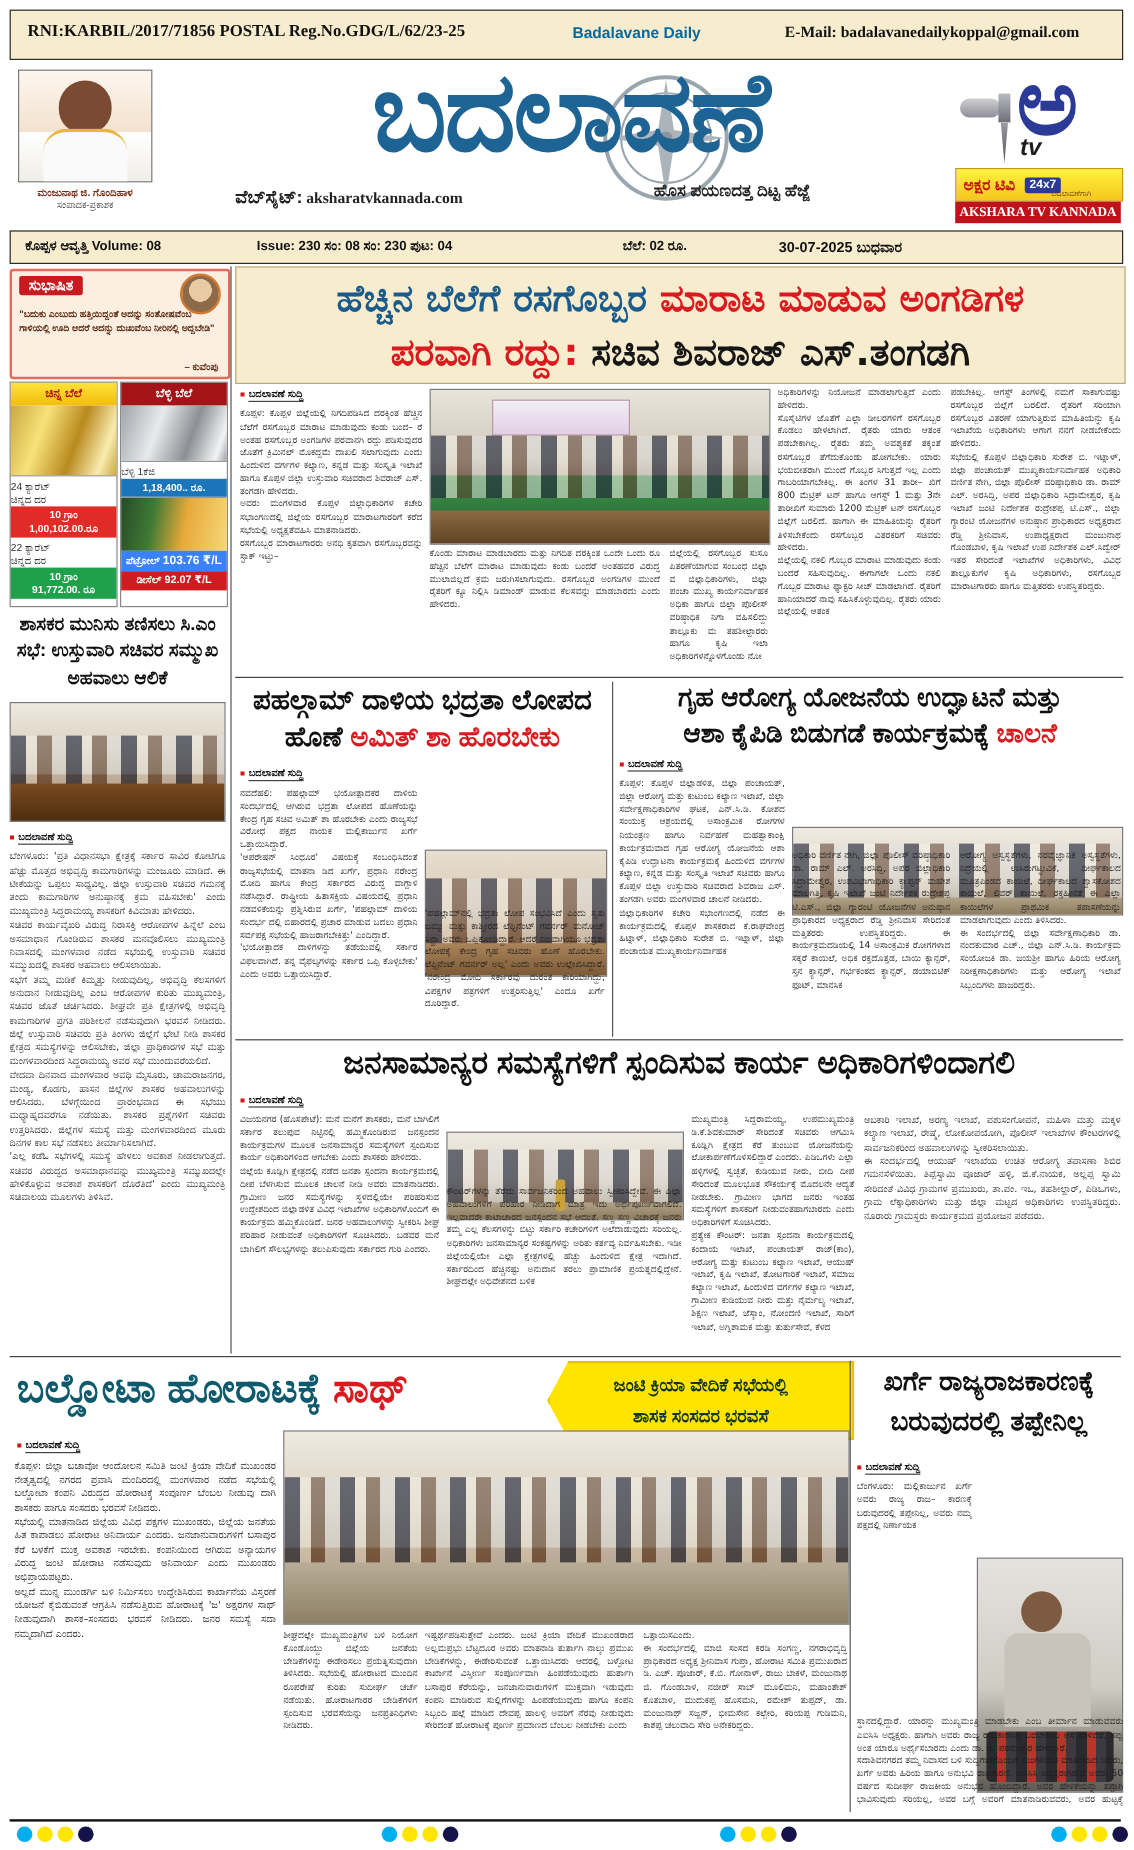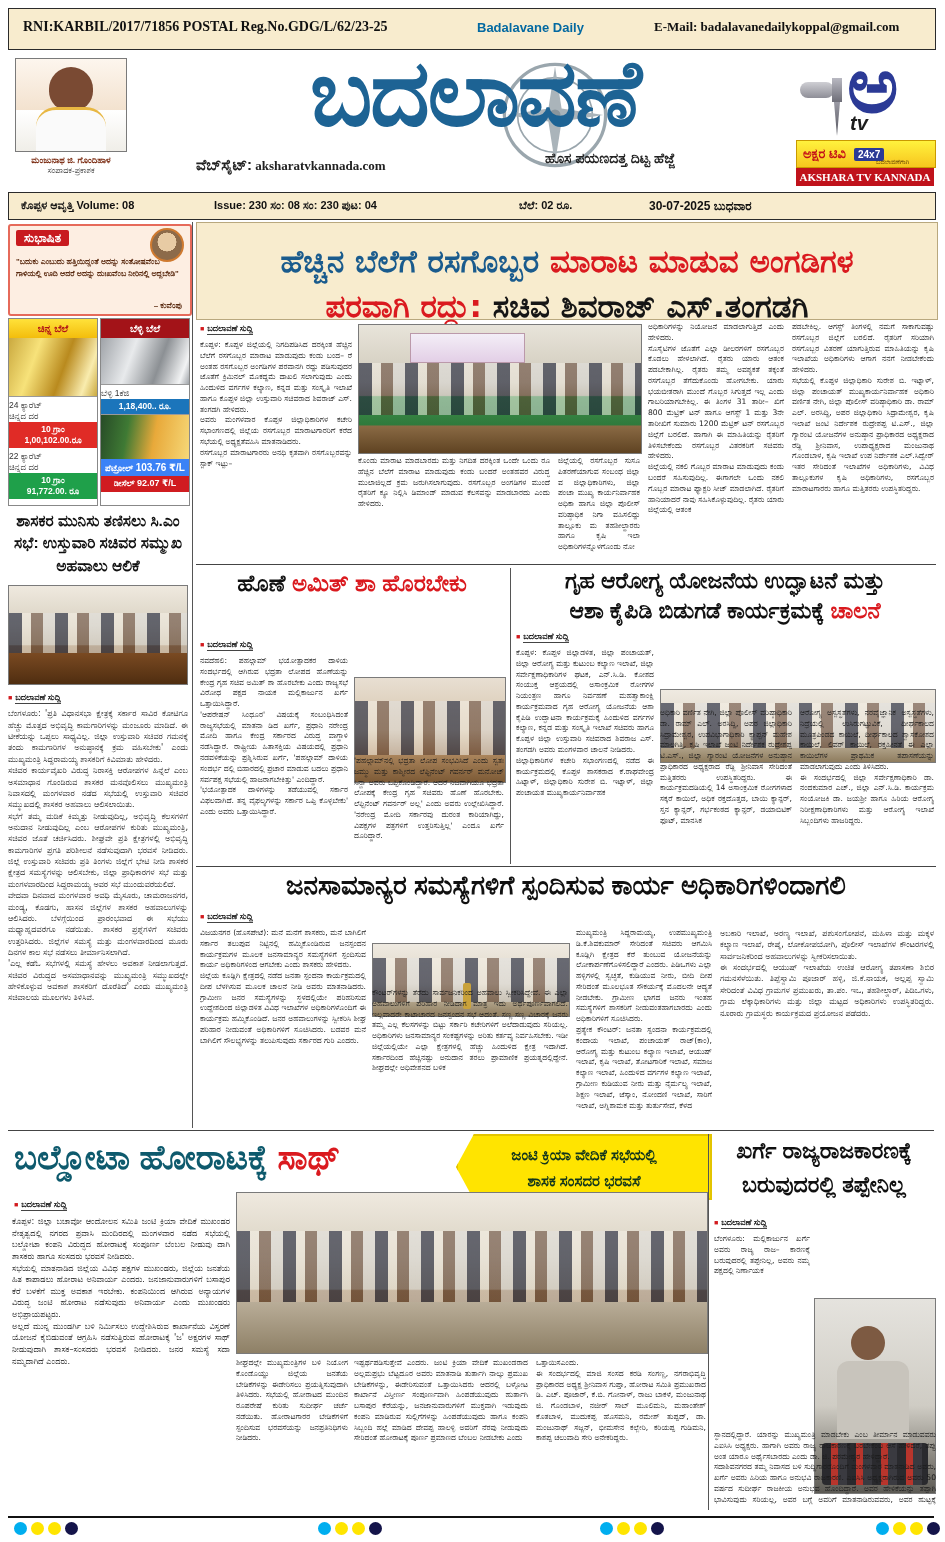--- a/index.html
+++ b/index.html
@@ -140,21 +140,21 @@
 ಸಚಿವರ ಕಾರ್ಯವೈಖರಿ ವಿರುದ್ಧ ನಿರಾಸಕ್ತಿ ಆರೋಪಗಳ ಹಿನ್ನೆಲೆ ಎಂಬ ಅಸಮಾಧಾನ ಗೊಂಡಿರುವ ಶಾಸಕರ ಮನವೊಲಿಸಲು ಮುಖ್ಯಮಂತ್ರಿ ನಿವಾಸದಲ್ಲಿ ಮಂಗಳವಾರ ನಡೆದ ಸಭೆಯಲ್ಲಿ ಉಸ್ತುವಾರಿ ಸಚಿವರ ಸಮ್ಮುಖದಲ್ಲಿ ಶಾಸಕರ ಅಹವಾಲು ಆಲಿಸಲಾಯಿತು.
 ಸಭೆಗೆ ತಮ್ಮ ಮಡಿಕೆ ಕಿಮ್ಮತ್ತು ನೀಡುವುದಿಲ್ಲ, ಅಭಿವೃದ್ಧಿ ಕೆಲಸಗಳಿಗೆ ಅನುದಾನ ನೀಡುವುದಿಲ್ಲ ಎಂಬ ಆರೋಪಗಳ ಕುರಿತು ಮುಖ್ಯಮಂತ್ರಿ, ಸಚಿವರ ಜೊತೆ ಚರ್ಚಿಸಿದರು. ಶೀಘ್ರವೇ ಪ್ರತಿ ಕ್ಷೇತ್ರಗಳಲ್ಲಿ ಅಭಿವೃದ್ಧಿ ಕಾಮಗಾರಿಗಳ ಪ್ರಗತಿ ಪರಿಶೀಲನೆ ನಡೆಸುವುದಾಗಿ ಭರವಸೆ ನೀಡಿದರು. ಜಿಲ್ಲೆ ಉಸ್ತುವಾರಿ ಸಚಿವರು ಪ್ರತಿ ತಿಂಗಳು ಜಿಲ್ಲೆಗೆ ಭೇಟಿ ನೀಡಿ ಶಾಸಕರ ಕ್ಷೇತ್ರದ ಸಮಸ್ಯೆಗಳನ್ನು ಆಲಿಸಬೇಕು, ಜಿಲ್ಲಾ ಪ್ರಾಧಿಕಾರಗಳ ಸಭೆ ಮತ್ತು ಮಂಗಳವಾರದಿಂದ ಸಿದ್ದರಾಮಯ್ಯ ಅವರ ಸಭೆ ಮುಂದುವರೆಯಲಿದೆ.
 ವೇದವಾ ದಿನವಾದ ಮಂಗಳವಾರ ಅವಧಿ ಮೈಸೂರು, ಚಾಮರಾಜನಗರ, ಮಂಡ್ಯ, ಕೊಡಗು, ಹಾಸನ ಜಿಲ್ಲೆಗಳ ಶಾಸಕರ ಅಹವಾಲುಗಳನ್ನು ಆಲಿಸಿದರು. ಬೆಳಗ್ಗೆಯಿಂದ ಪ್ರಾರಂಭವಾದ ಈ ಸಭೆಯು ಮಧ್ಯಾಹ್ನದವರೆಗೂ ನಡೆಯಿತು. ಶಾಸಕರ ಪ್ರಶ್ನೆಗಳಿಗೆ ಸಚಿವರು ಉತ್ತರಿಸಿದರು. ಜಿಲ್ಲೆಗಳ ಸಮಸ್ಯೆ ಮತ್ತು ಮಂಗಳವಾರದಿಂದ ಮೂರು ದಿನಗಳ ಕಾಲ ಸಭೆ ನಡೆಸಲು ತೀರ್ಮಾನಿಸಲಾಗಿದೆ.
 'ಎಲ್ಲ ಕಡೆಓ ಸಭೆಗಳಲ್ಲಿ ಸಮಸ್ಯೆ ಹೇಳಲು ಅವಕಾಶ ನೀಡಲಾಗುತ್ತದೆ. ಸಚಿವರ ವಿರುದ್ಧದ ಅಸಮಾಧಾನವನ್ನು ಮುಖ್ಯಮಂತ್ರಿ ಸಮ್ಮುಖದಲ್ಲೇ ಹೇಳಿಕೊಳ್ಳುವ ಅವಕಾಶ ಶಾಸಕರಿಗೆ ದೊರೆತಿದೆ' ಎಂದು ಮುಖ್ಯಮಂತ್ರಿ ಸಚಿವಾಲಯ ಮೂಲಗಳು ತಿಳಿಸಿವೆ.</div>
     </div>
   </div>
 
   <div class="abs vline" style="left:192px;top:222px;height:906px;"></div>
 
   <div class="abs cream" style="left:196px;top:222px;width:740px;height:96px;border:1px solid #b9a87e;">
-    <div style="text-align:center;font-weight:bold;font-size:31px;line-height:1.45;padding-top:16px;font-family:'DejaVu Sans',sans-serif;">
+    <div style="text-align:center;font-weight:bold;font-size:31px;line-height:1.45;padding-top:4px;font-family:'DejaVu Sans',sans-serif;">
       <div>
         <span class="blue">ಹೆಚ್ಚಿನ ಬೆಲೆಗೆ ರಸಗೊಬ್ಬರ</span>
         <span class="red">ಮಾರಾಟ ಮಾಡುವ ಅಂಗಡಿಗಳ</span>
       </div>
       <div>
         <span class="red">ಪರವಾಗಿ ರದ್ದು:</span>
         <span style="color:#161616;">ಸಚಿವ ಶಿವರಾಜ್ ಎಸ್.ತಂಗಡಗಿ</span>
       </div>
     </div>
   </div>
@@ -174,20 +174,21 @@
 ಸೊಸೈಟಿಗಳ ಜೊತೆಗೆ ಎಲ್ಲಾ ಡೀಲರಗಳಿಗೆ ರಸಗೊಬ್ಬರ ಕೊಡಲು ಹೇಳಲಾಗಿದೆ. ರೈತರು ಯಾರು ಆತಂಕ ಪಡಬೇಕಾಗಿಲ್ಲ. ರೈತರು ತಮ್ಮ ಅವಶ್ಯಕತೆ ತಕ್ಕಂತೆ ರಸಗೊಬ್ಬರ ತೆಗೆದುಕೊಂಡು ಹೋಗಬೇಕು. ಯಾರು ಭಯಬೀತರಾಗಿ ಮುಂದೆ ಗೊಬ್ಬರ ಸಿಗುತ್ತದೆ ಇಲ್ಲ ಎಂದು ಗಾಬರಿಯಾಗಬೇಕಿಲ್ಲ. ಈ ತಿಂಗಳ 31 ತಾರೀ– ಖಿಗೆ 800 ಮೆಟ್ರಿಕ್ ಟನ್ ಹಾಗೂ ಆಗಸ್ಟ್ 1 ಮತ್ತು 3ನೇ ತಾರೀಖಿಗೆ ಸುಮಾರು 1200 ಮೆಟ್ರಿಕ್ ಟನ್ ರಸಗೊಬ್ಬರ ಜಿಲ್ಲೆಗೆ ಬರಲಿದೆ. ಹಾಗಾಗಿ ಈ ಮಾಹಿತಿಯನ್ನು ರೈತರಿಗೆ ತಿಳಿಸಬೇಕೆಂದು ರಸಗೊಬ್ಬರ ವಿತರಕರಿಗೆ ಸಚಿವರು ಹೇಳಿದರು.
 ಜಿಲ್ಲೆಯಲ್ಲಿ ನಕಲಿ ಗೊಬ್ಬರ ಮಾರಾಟ ಮಾಡುವುದು ಕಂಡು ಬಂದರೆ ಸಹಿಸುವುದಿಲ್ಲ. ಈಗಾಗಲೇ ಒಂದು ನಕಲಿ ಗೊಬ್ಬರ ಮಾರಾಟ ಫ್ಯಾಕ್ಟರಿ ಸೀಜ್ ಮಾಡಲಾಗಿದೆ. ರೈತರಿಗೆ ಹಾನಿಯಾದರೆ ನಾವು ಸಹಿಸಿಕೊಳ್ಳುವುದಿಲ್ಲ. ರೈತರು ಯಾರು ಜಿಲ್ಲೆಯಲ್ಲಿ ಆತಂಕ</div>
     <div class="bt abs" style="left:596px;top:0px;width:142px;height:238px;">ಪಡಬೇಕಿಲ್ಲ. ಆಗಸ್ಟ್ ತಿಂಗಳಲ್ಲಿ ನಮಗೆ ಸಾಕಾಗುವಷ್ಟು ರಸಗೊಬ್ಬರ ಜಿಲ್ಲೆಗೆ ಬರಲಿದೆ. ರೈತರಿಗೆ ಸರಿಯಾಗಿ ರಸಗೊಬ್ಬರ ವಿತರಣೆ ಯಾಗುತ್ತಿರುವ ಮಾಹಿತಿಯನ್ನು ಕೃಷಿ ಇಲಾಖೆಯ ಅಧಿಕಾರಿಗಳು ಆಗಾಗ ನನಗೆ ನೀಡಬೇಕೆಂದು ಹೇಳಿದರು.
 ಸಭೆಯಲ್ಲಿ ಕೊಪ್ಪಳ ಜಿಲ್ಲಾಧಿಕಾರಿ ಸುರೇಶ ಬಿ. ಇಟ್ನಾಳ್, ಜಿಲ್ಲಾ ಪಂಚಾಯತ್ ಮುಖ್ಯಕಾರ್ಯನಿರ್ವಾಹಕ ಅಧಿಕಾರಿ ವರ್ಣಿತ ನೇಗಿ, ಜಿಲ್ಲಾ ಪೊಲೀಸ್ ವರಿಷ್ಠಾಧಿಕಾರಿ ಡಾ. ರಾಮ್ ಎಲ್. ಅರಸಿದ್ದಿ, ಅಪರ ಜಿಲ್ಲಾಧಿಕಾರಿ ಸಿದ್ರಾಮೇಶ್ವರ, ಕೃಷಿ ಇಲಾಖೆ ಜಂಟಿ ನಿರ್ದೇಶಕ ರುದ್ರೇಶಪ್ಪ ಟಿ.ಎಸ್., ಜಿಲ್ಲಾ ಗ್ಯಾರಂಟಿ ಯೋಜನೆಗಳ ಅನುಷ್ಠಾನ ಪ್ರಾಧಿಕಾರದ ಅಧ್ಯಕ್ಷರಾದ ರೆಡ್ಡಿ ಶ್ರೀನಿವಾಸ, ಉಪಾಧ್ಯಕ್ಷರಾದ ಮಂಜುನಾಥ ಗೊಂಡಬಾಳ, ಕೃಷಿ ಇಲಾಖೆ ಉಪ ನಿರ್ದೇಶಕ ಎಲ್.ಸಿದ್ವೇರ್ ಇತರ ಸೇರಿದಂತೆ ಇಲಾಖೆಗಳ ಅಧಿಕಾರಿಗಳು, ವಿವಿಧ ತಾಲ್ಲೂಕುಗಳ ಕೃಷಿ ಅಧಿಕಾರಿಗಳು, ರಸಗೊಬ್ಬರ ಮಾರಾಟಗಾರರು ಹಾಗೂ ಮತ್ತಿತರರು ಉಪಸ್ಥಿತರಿದ್ದರು.</div>
   </div>
 
   <div class="abs hline" style="left:196px;top:564px;width:740px;"></div>
 
   <div class="abs" style="left:196px;top:568px;width:312px;height:296px;">
     <div class="hl" style="font-size:23px;text-align:center;line-height:1.35;">
+      <div>ಪಹಲ್ಗಾಮ್ ದಾಳಿಯ ಭದ್ರತಾ ಲೋಪದ</div>
       <div>
         <span>ಹೊಣೆ</span>
         <span class="red">ಅಮಿತ್ ಶಾ ಹೊರಬೇಕು</span>
       </div>
     </div>
     <div class="byline" style="position:absolute;left:4px;top:72px;"><span class="sq">■</span><span class="tx">ಬದಲಾವಣೆ ಸುದ್ದಿ</span></div>
     <div class="bt abs" style="left:4px;top:88px;width:148px;height:206px;">ನವದೆಹಲಿ: ಪಹಲ್ಗಾಮ್ ಭಯೋತ್ಪಾದಕರ ದಾಳಿಯ ಸಂದರ್ಭದಲ್ಲಿ ಆಗಿರುವ ಭದ್ರತಾ ಲೋಪದ ಹೊಣೆಯನ್ನು ಕೇಂದ್ರ ಗೃಹ ಸಚಿವ ಅಮಿತ್ ಶಾ ಹೊರಬೇಕು ಎಂದು ರಾಜ್ಯಸಭೆ ವಿರೋಧ ಪಕ್ಷದ ನಾಯಕ ಮಲ್ಲಿಕಾರ್ಜುನ ಖರ್ಗೆ ಒತ್ತಾಯಿಸಿದ್ದಾರೆ.
 'ಆಪರೇಷನ್ ಸಿಂಧೂರ' ವಿಷಯಕ್ಕೆ ಸಂಬಂಧಿಸಿದಂತೆ ರಾಜ್ಯಸಭೆಯಲ್ಲಿ ಮಾತನಾ ಡಿದ ಖರ್ಗೆ, ಪ್ರಧಾನಿ ನರೇಂದ್ರ ಮೋದಿ ಹಾಗೂ ಕೇಂದ್ರ ಸರ್ಕಾರದ ವಿರುದ್ಧ ವಾಗ್ದಾಳಿ ನಡೆಸಿದ್ದಾರೆ. ರಾಷ್ಟ್ರೀಯ ಹಿತಾಸಕ್ತಿಯ ವಿಷಯದಲ್ಲಿ ಪ್ರಧಾನಿ ನಡವಳಿಕೆಯನ್ನು ಪ್ರಶ್ನಿಸಿರುವ ಖರ್ಗೆ, 'ಪಹಲ್ಗಾಮ್ ದಾಳಿಯ ಸಂದರ್ಭ ದಲ್ಲಿ ಬಿಹಾರದಲ್ಲಿ ಪ್ರಚಾರ ಮಾಡುವ ಬದಲು ಪ್ರಧಾನಿ ಸರ್ವಪಕ್ಷ ಸಭೆಯಲ್ಲಿ ಹಾಜರಾಗಬೇಕಿತ್ತು' ಎಂದಿದ್ದಾರೆ.
 'ಭಯೋತ್ಪಾದಕ ದಾಳಿಗಳನ್ನು ತಡೆಯುವಲ್ಲಿ ಸರ್ಕಾರ ವಿಫಲವಾಗಿದೆ. ತನ್ನ ವೈಫಲ್ಯಗಳನ್ನು ಸರ್ಕಾರ ಒಪ್ಪಿ ಕೊಳ್ಳಬೇಕು' ಎಂದು ಅವರು ಒತ್ತಾಯಿಸಿದ್ದಾರೆ.</div>
     <div class="ph ph-parl abs" style="left:158px;top:78px;width:150px;height:104px;">

